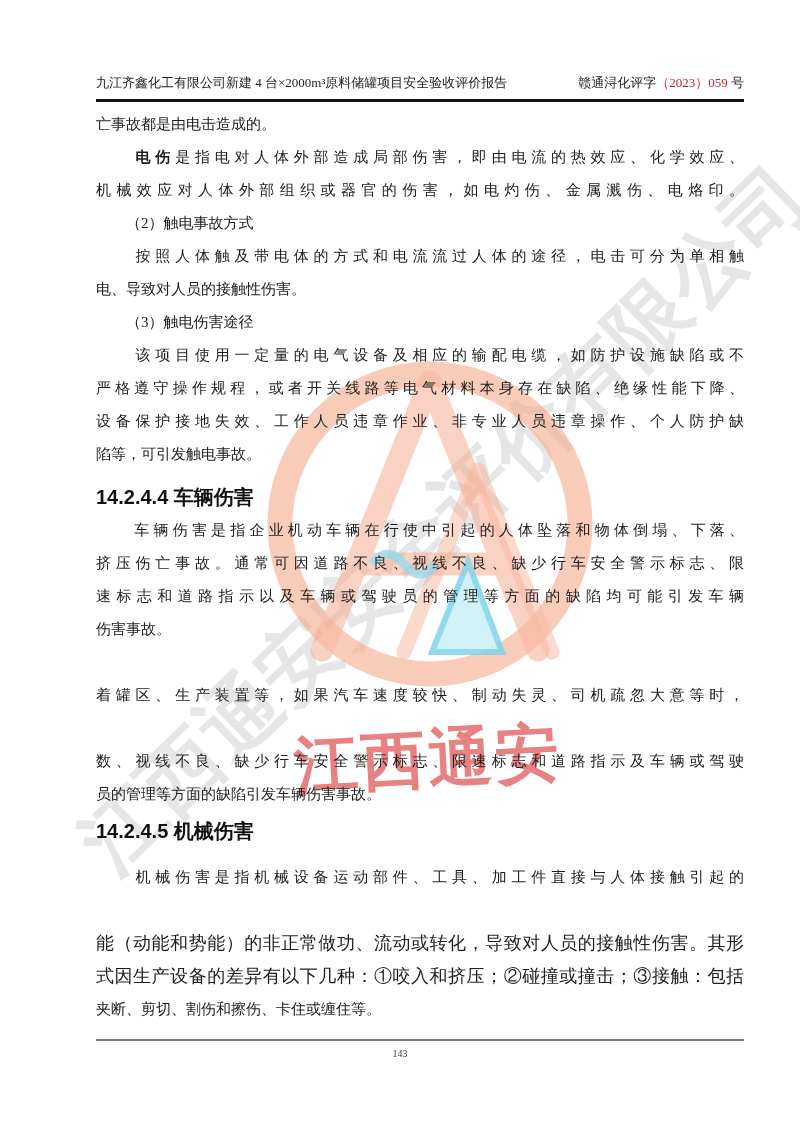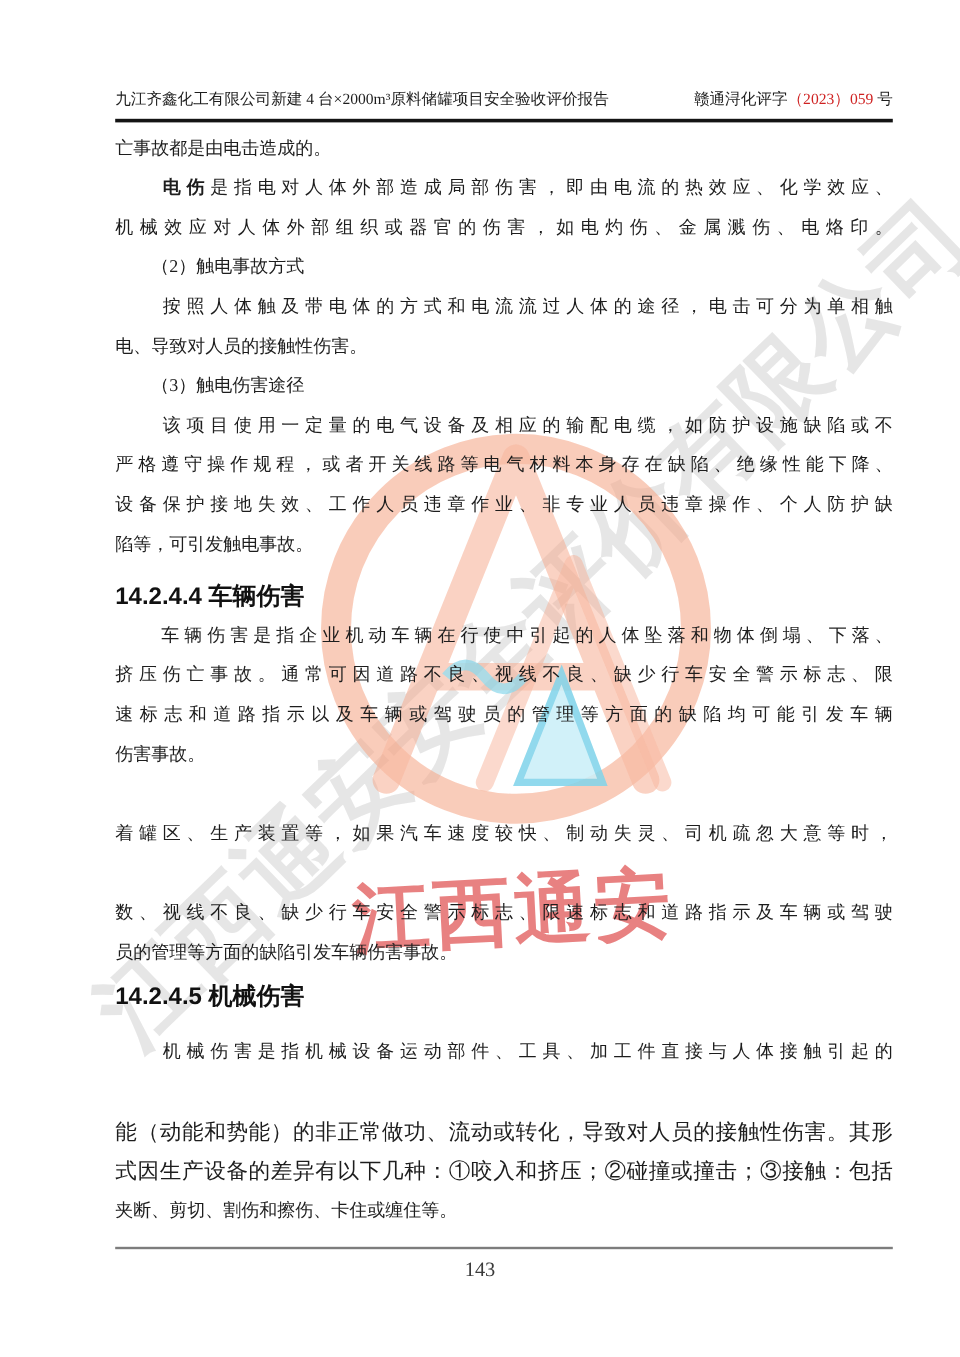--- a/index.html
+++ b/index.html
@@ -46,21 +46,21 @@
   .h-num{
     position:absolute;left:96px;width:648px;height:34px;line-height:34px;
     font-size:20px;font-weight:bold;
     font-family:"Liberation Sans","DejaVu Sans",sans-serif;
     color:#111;
   }
   
   .footer-rule{position:absolute;left:96px;top:1039px;width:648px;height:2px;background:#7d7d7d;}
   .page-num{
     position:absolute;left:0;top:1048px;width:800px;text-align:center;
-    font-size:17px;color:#3a3a3a;
+    font-size:10px;color:#3a3a3a;
   }
 </style>
 </head>
 <body>
 
 <div class="page">
 
   <div class="wm-layer">
     <div class="wm-diag">江西通安安全评价有限公司</div>
 

